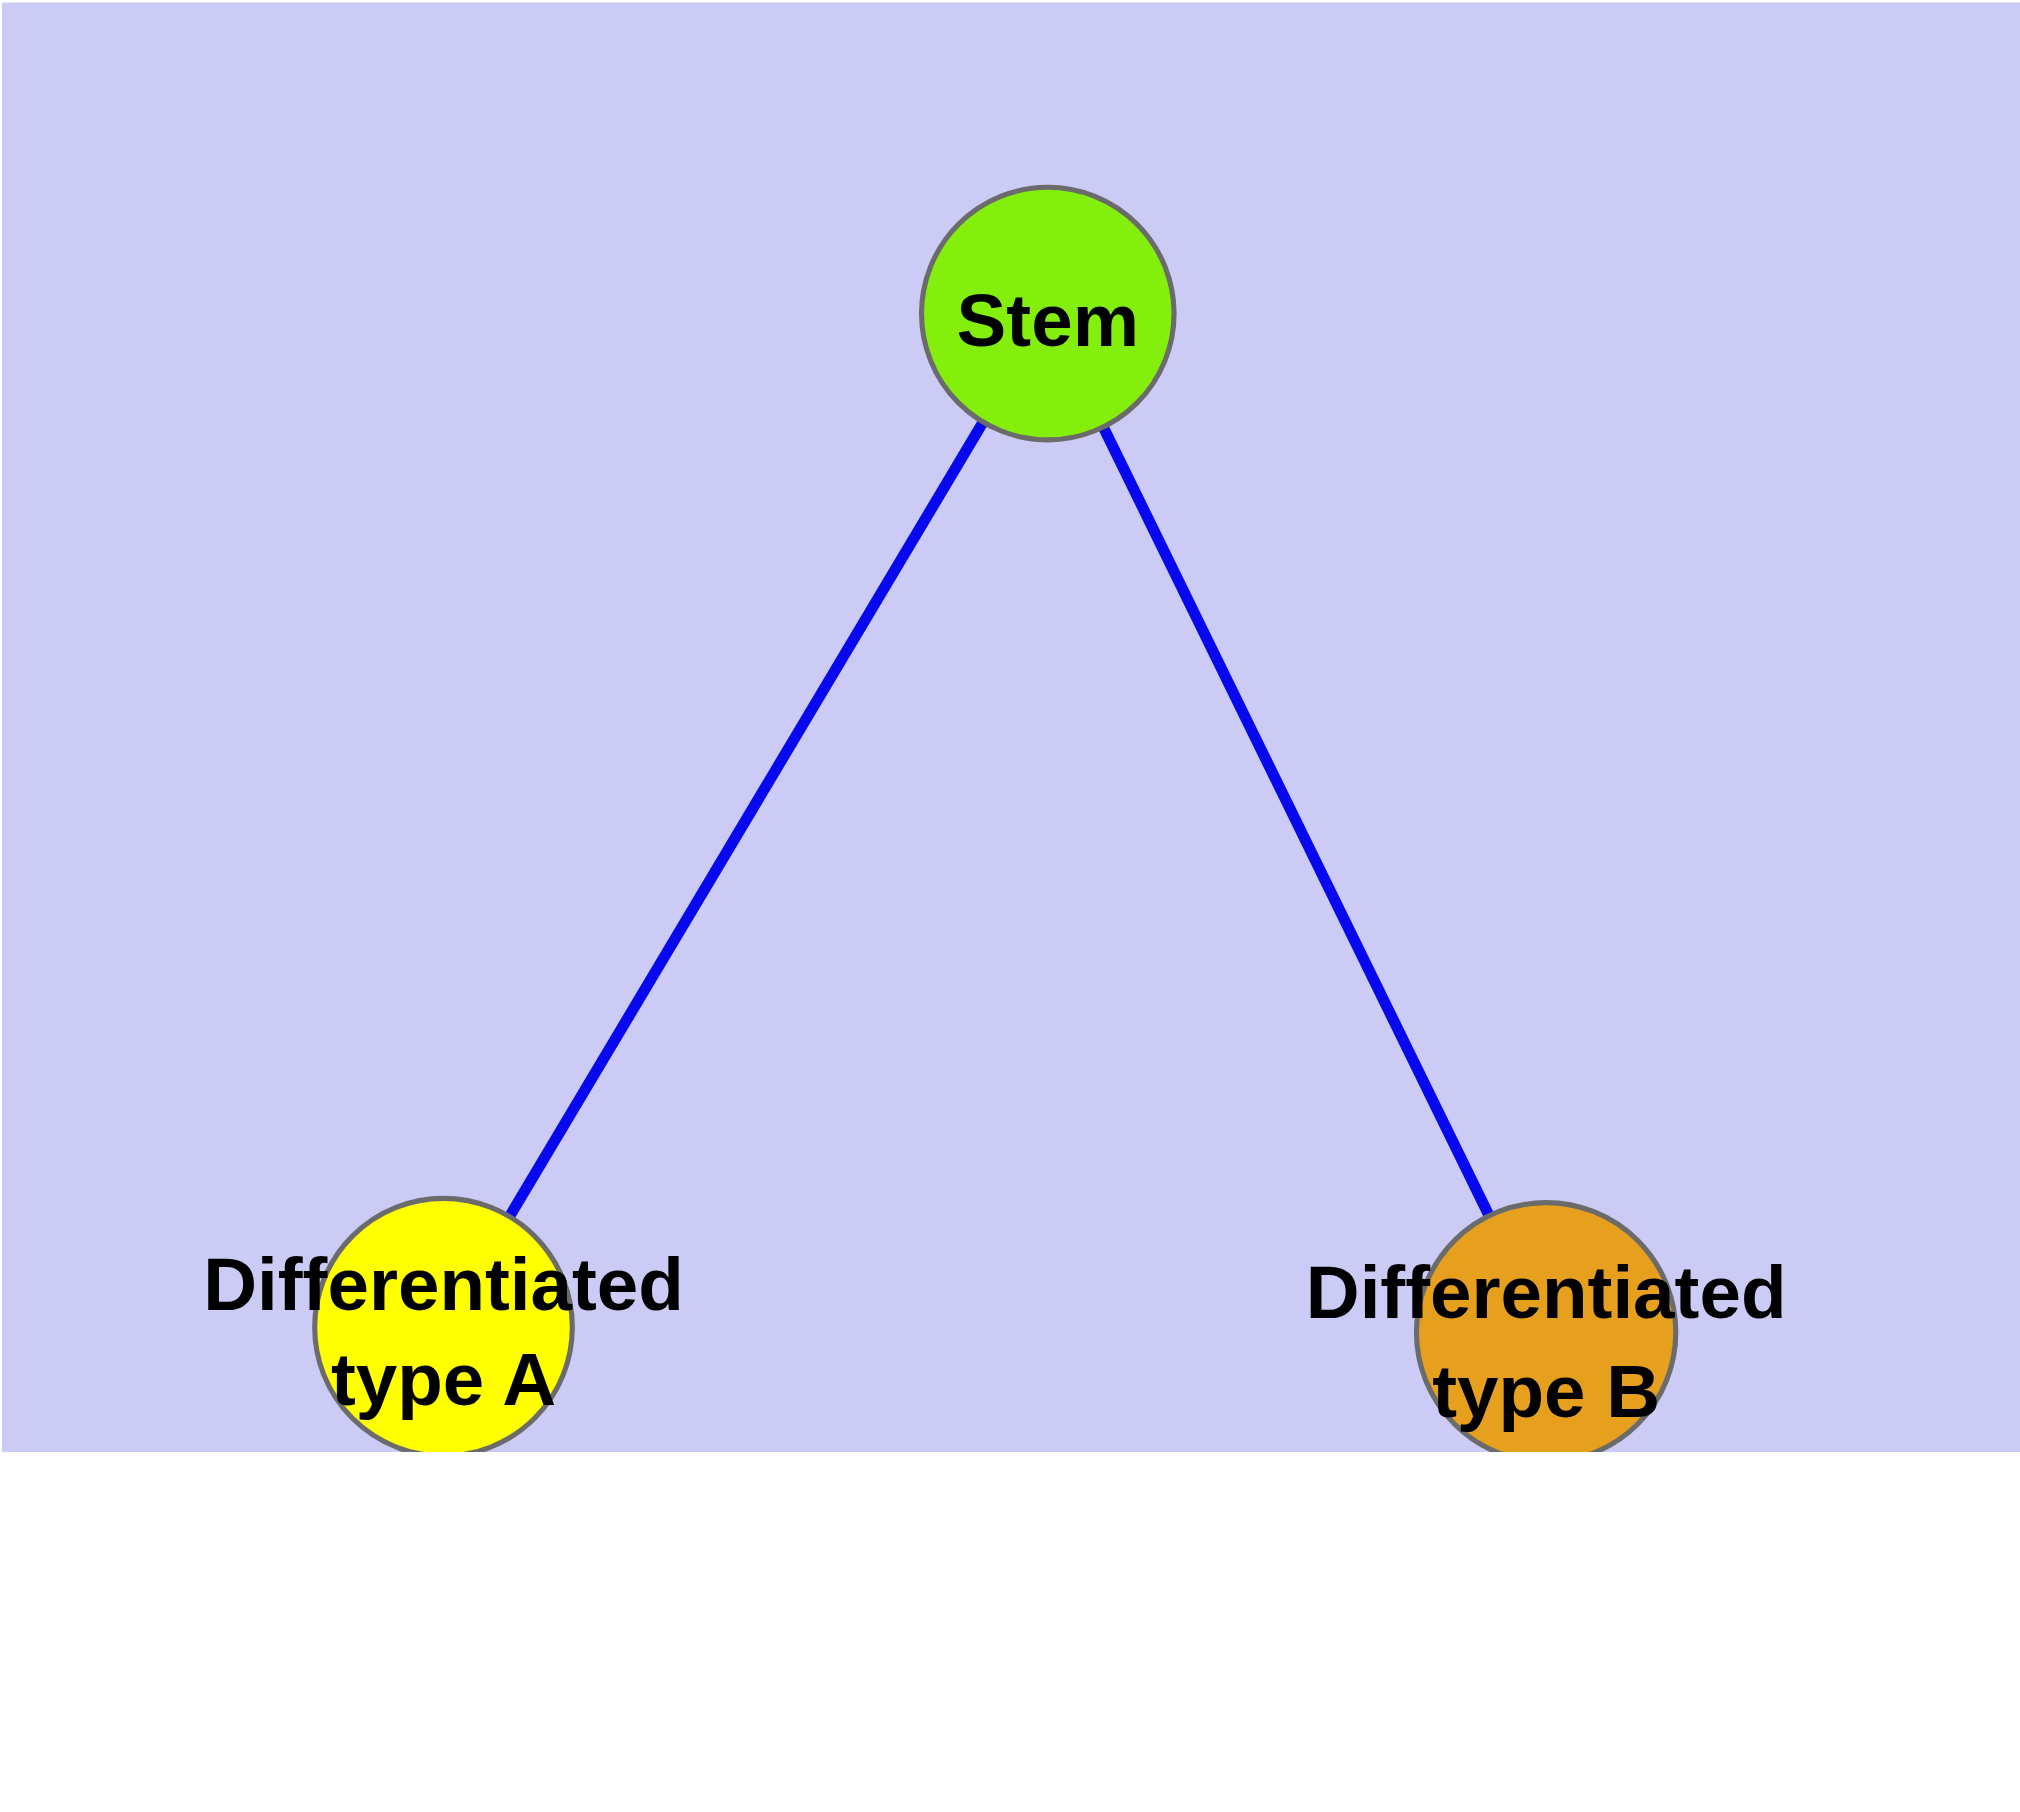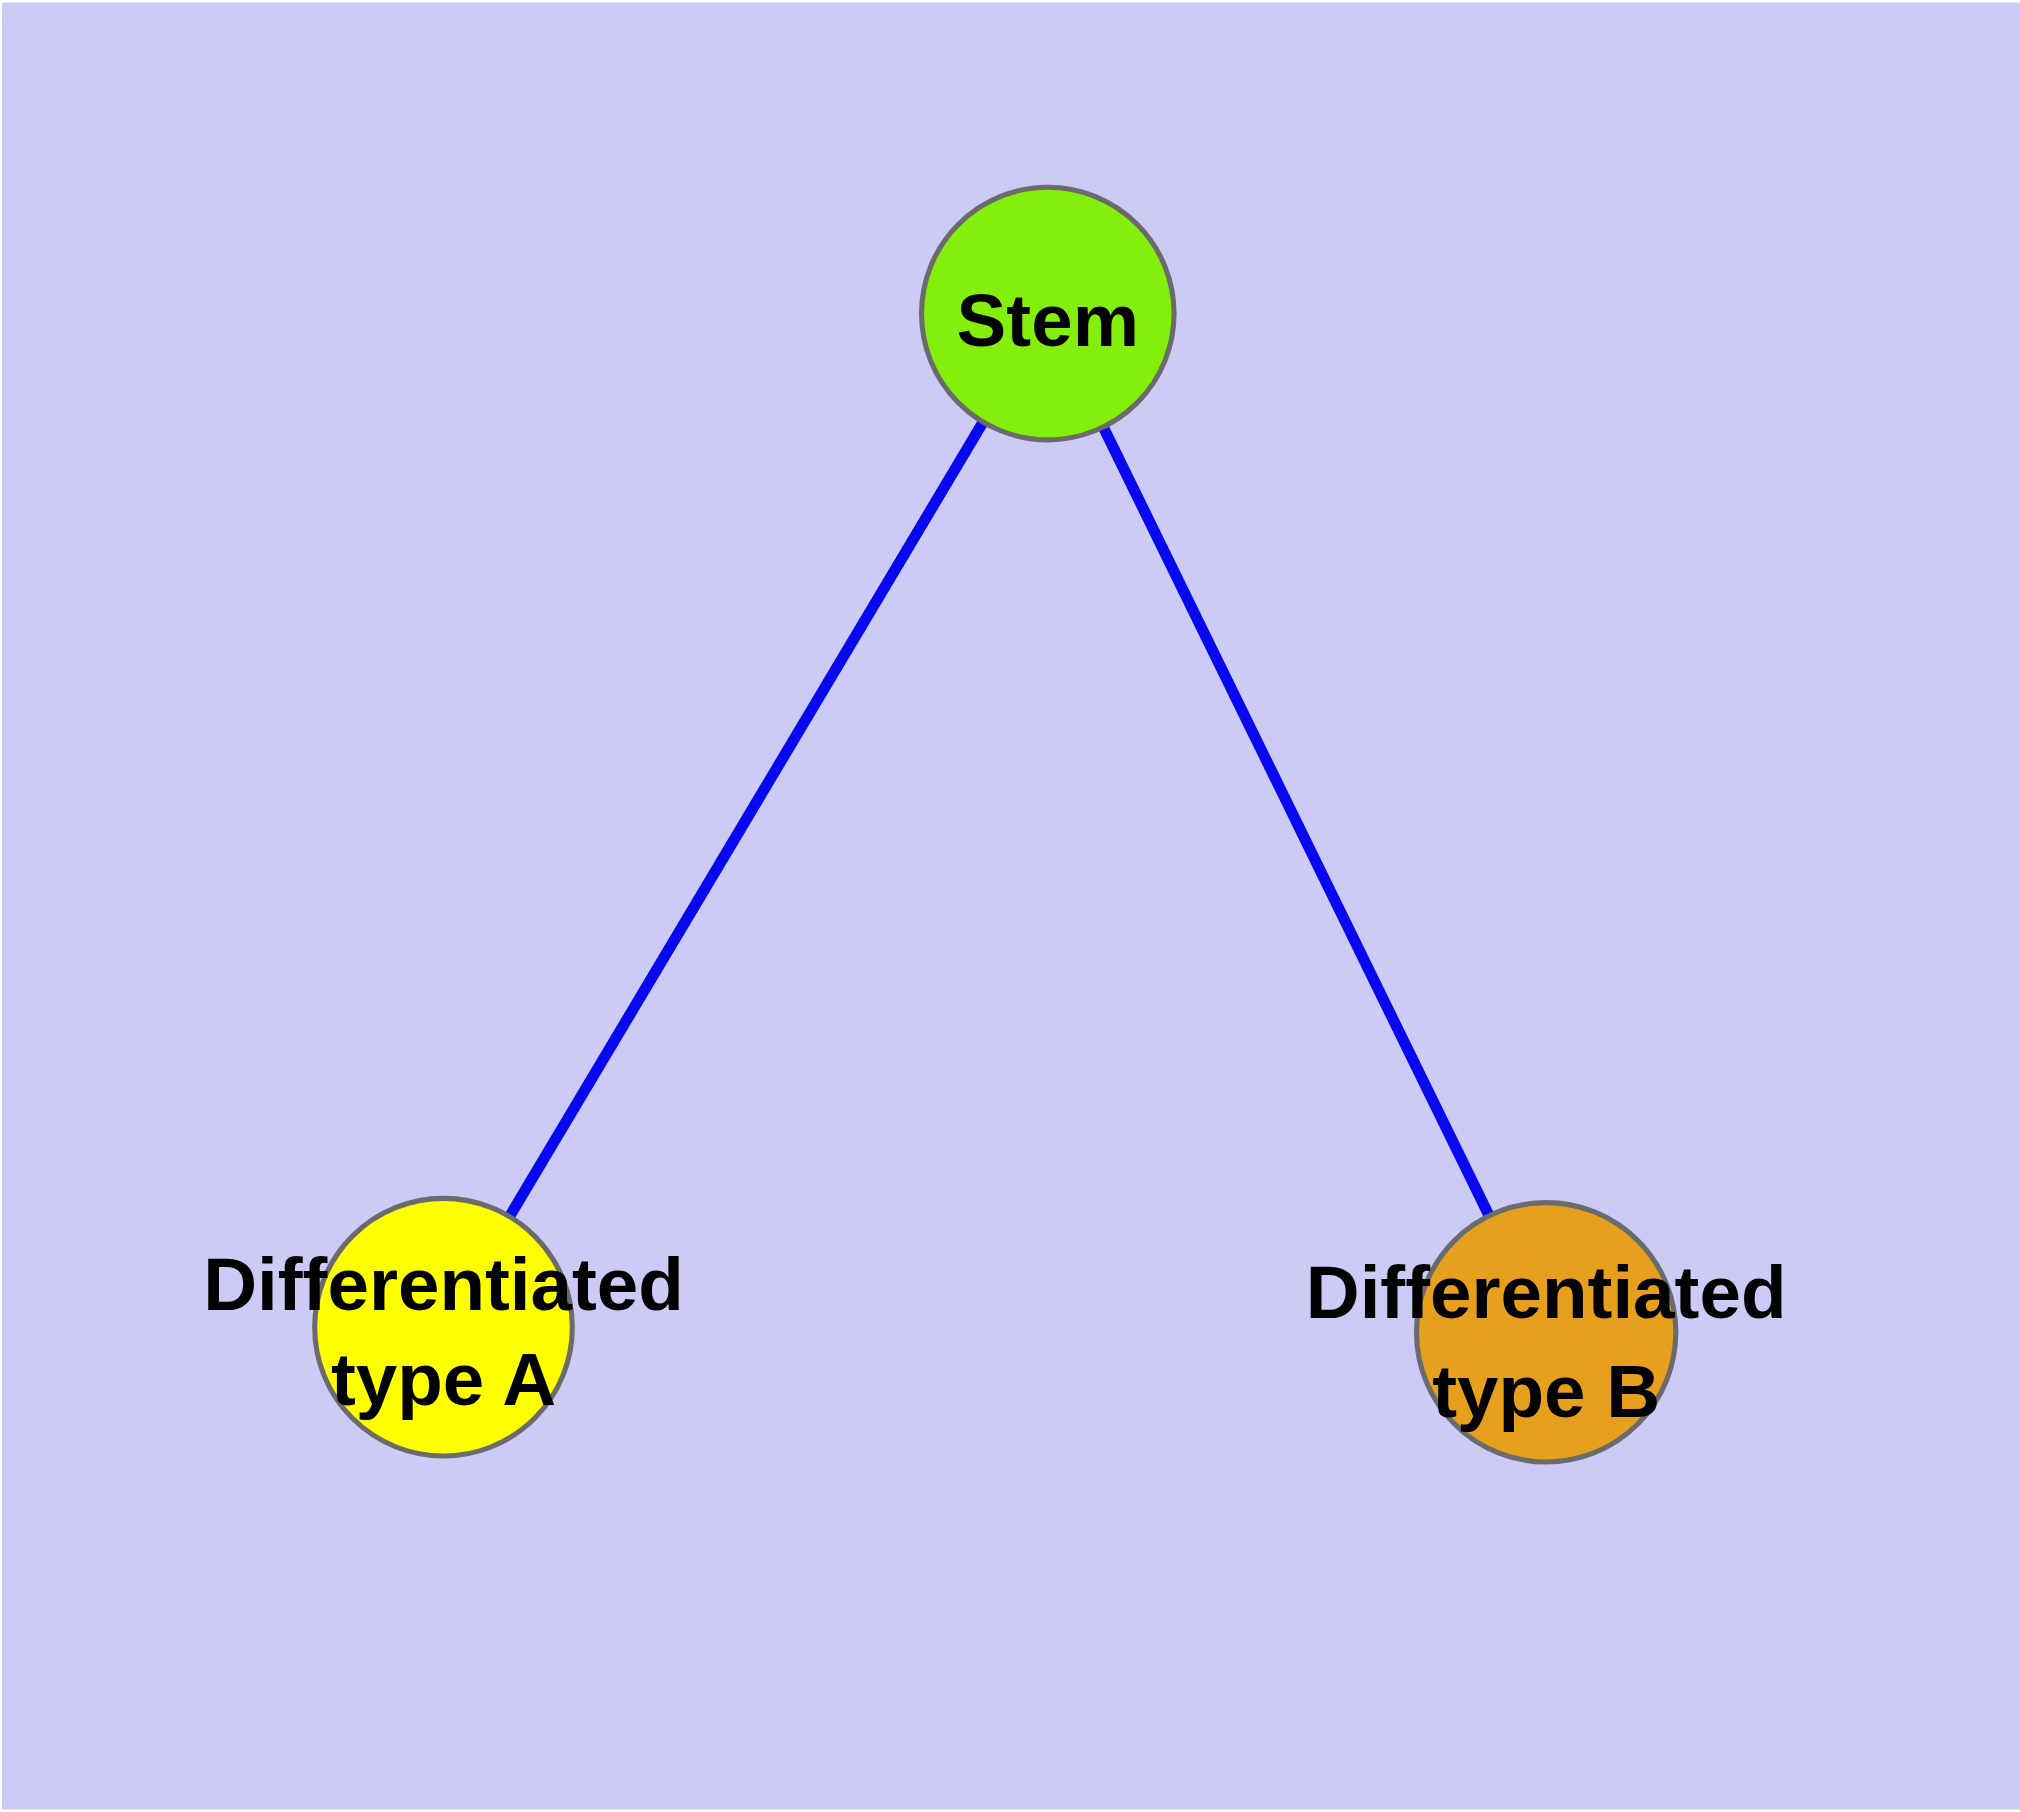--- a/index.html
+++ b/index.html
@@ -4,21 +4,21 @@
 <style>
   html, body {
     margin: 0;
     padding: 0;
     background: #ffffff;
     font-family: "Liberation Sans", "DejaVu Sans", sans-serif;
   }
   .stage {
     position: relative;
     width: 2021px;
-    height: 1812px;
+    height: 1452px;
     overflow: hidden;
     background: #ffffff;
   }
   .stage svg {
     position: absolute;
     top: 0;
     left: 0;
     display: block;
   }
   .node-label {

